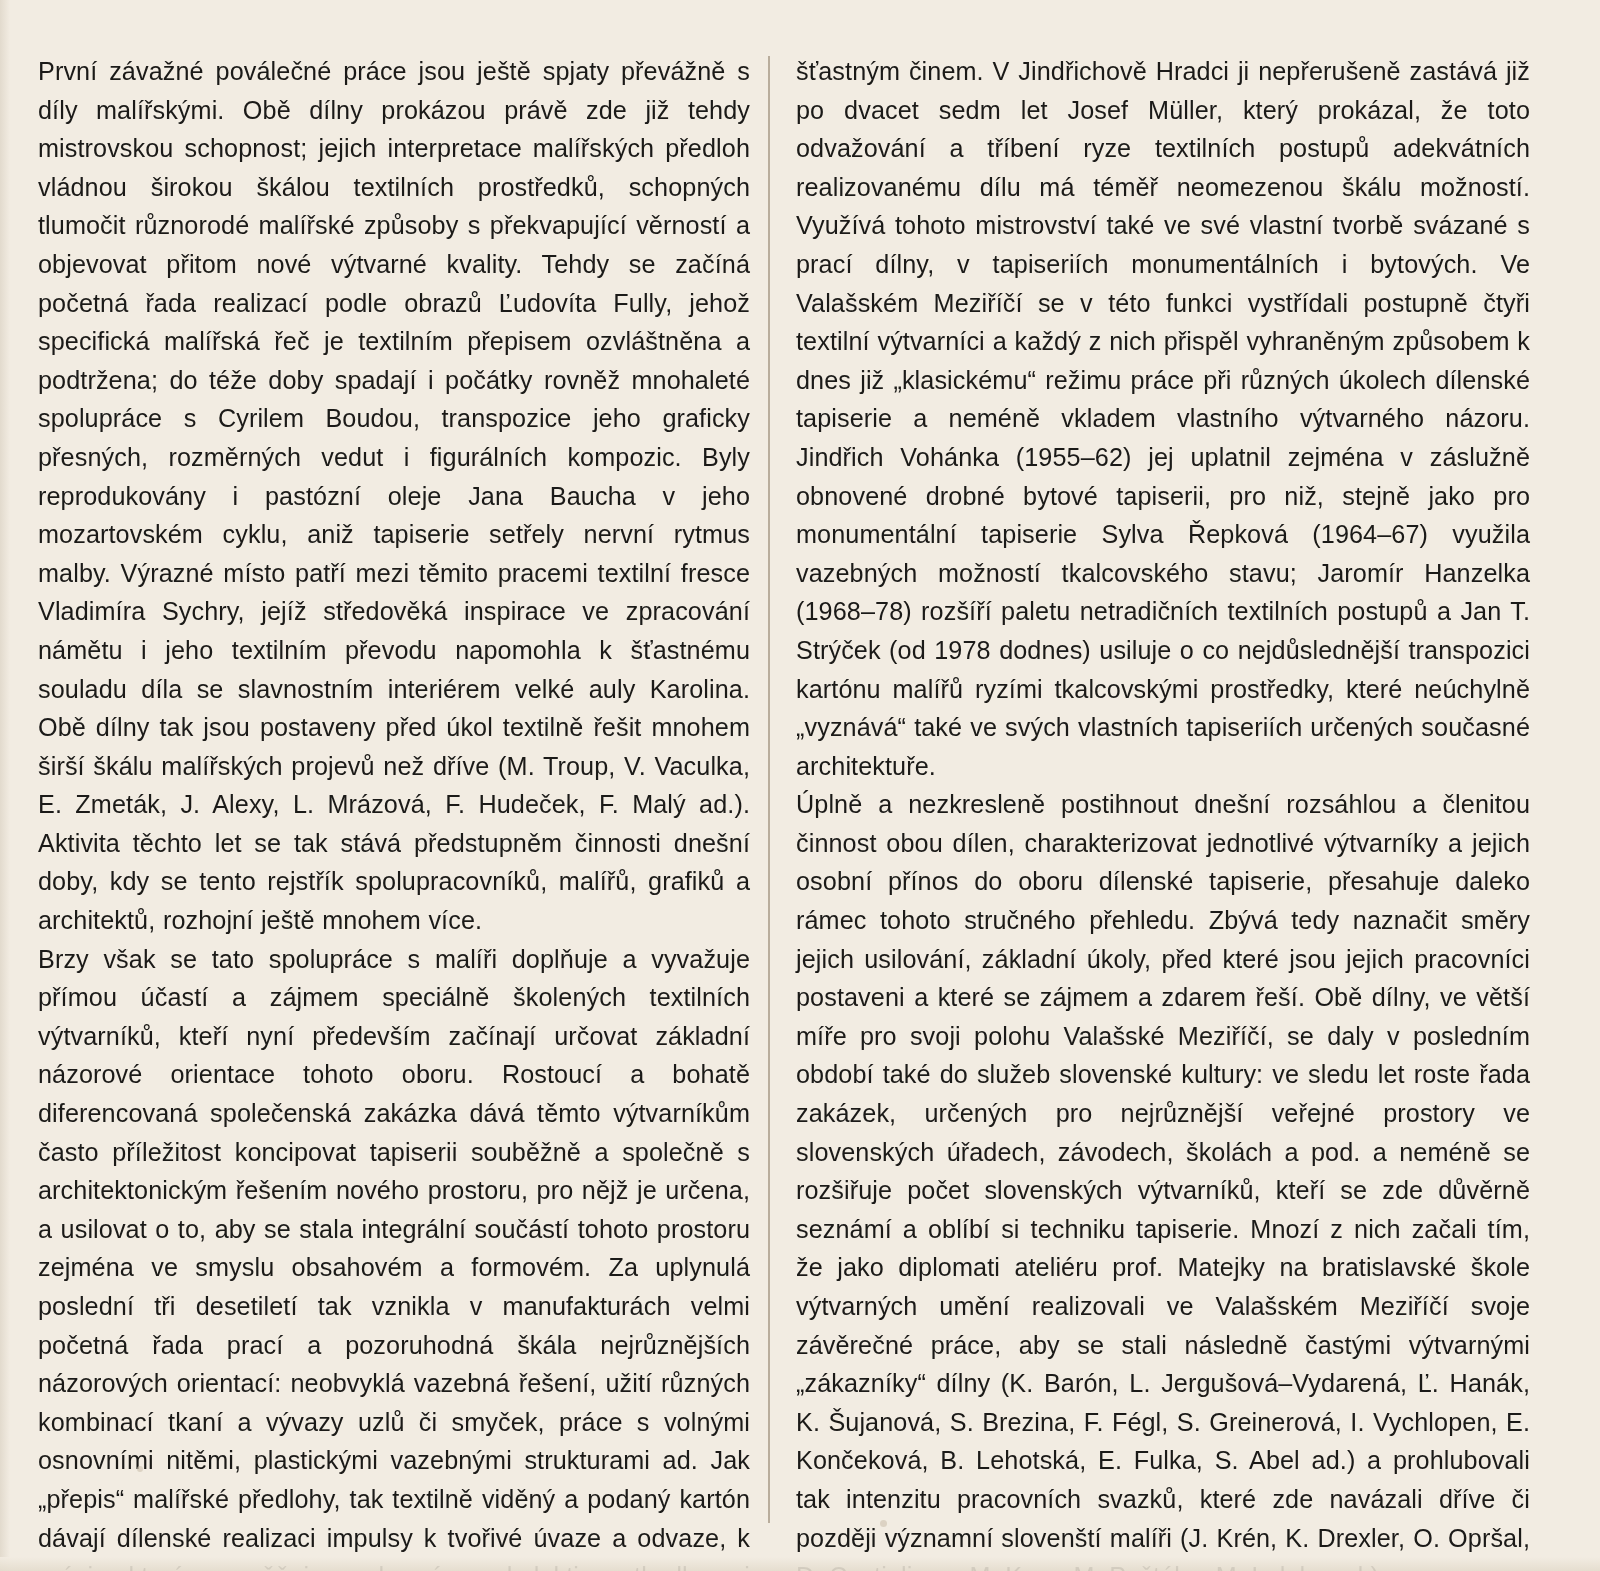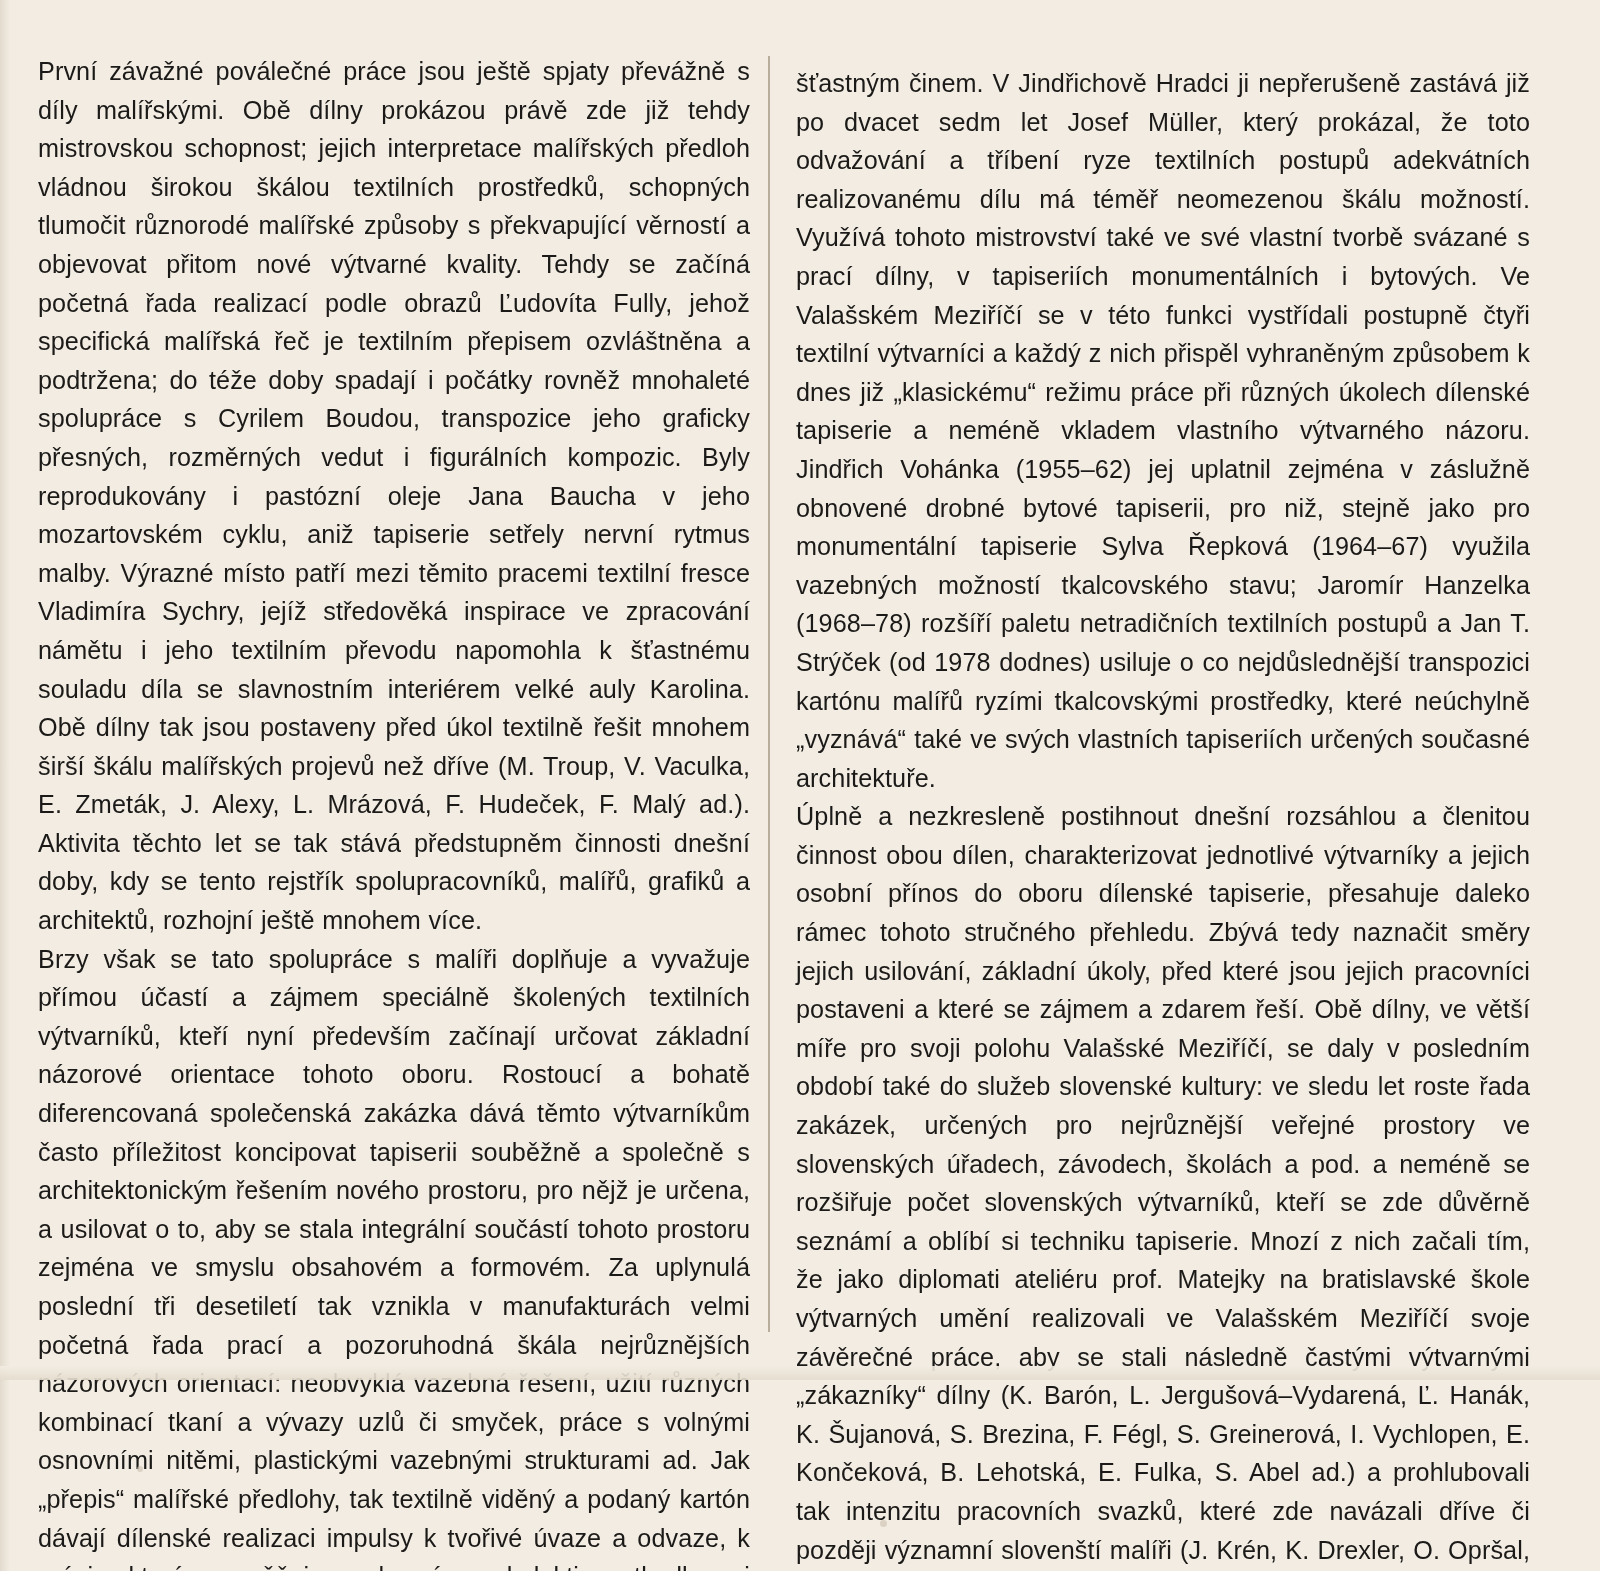--- a/index.html
+++ b/index.html
@@ -9,21 +9,21 @@
   body {
     width: 1600px;
     height: 1571px;
     background: #f2ece2;
     font-family: "Liberation Sans", sans-serif;
     overflow: hidden;
   }
   .page {
     position: relative;
     width: 1600px;
-    height: 1380px;
+    height: 1571px;
     background: #f2ece2;
     box-sizing: border-box;
     padding: 52px 60px 44px 38px;
   }
   .columns {
     display: flex;
     flex-direction: row;
     align-items: flex-start;
     height: 100%;
   }
@@ -53,21 +53,21 @@
     text-align: justify;
     text-justify: inter-word;
     letter-spacing: 0.1px;
     word-spacing: 0.5px;
     hyphens: manual;
   }
   p.para + p.para {
     margin-top: 0;
   }
   .col-right p.para:first-child {
-    margin-top: 12px;
+    margin-top: 0;
   }
   .page-edge-left {
     position: absolute;
     left: 0;
     top: 0;
     width: 10px;
     height: 1571px;
     background: linear-gradient(to right, #ded6c8, #f2ece2);
     opacity: 0.8;
   }

